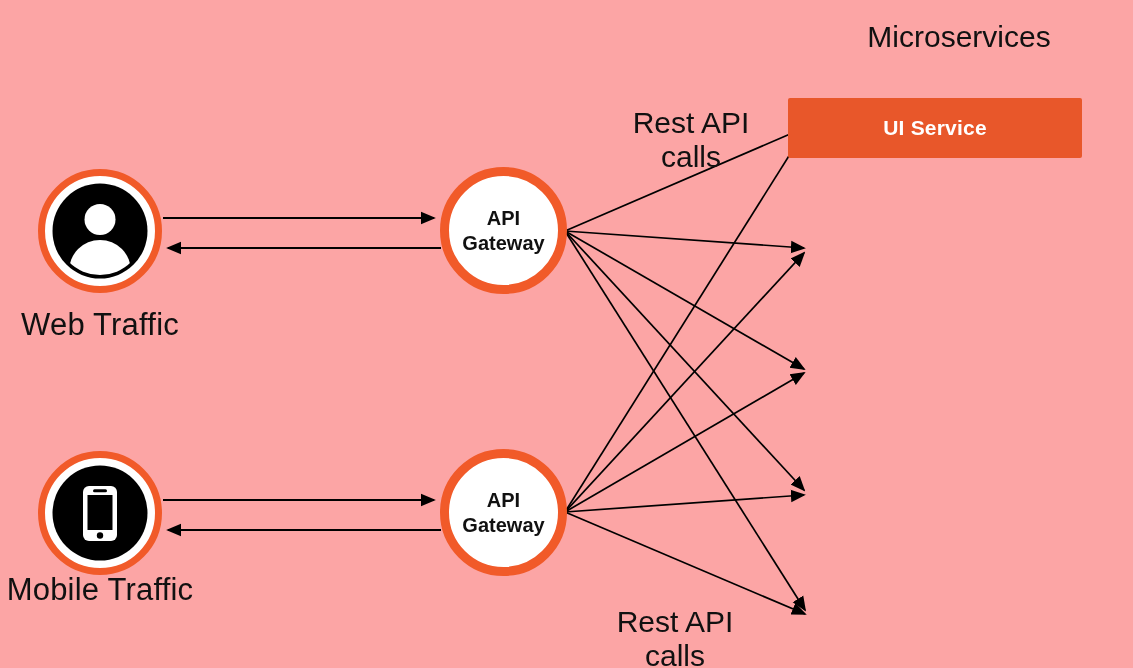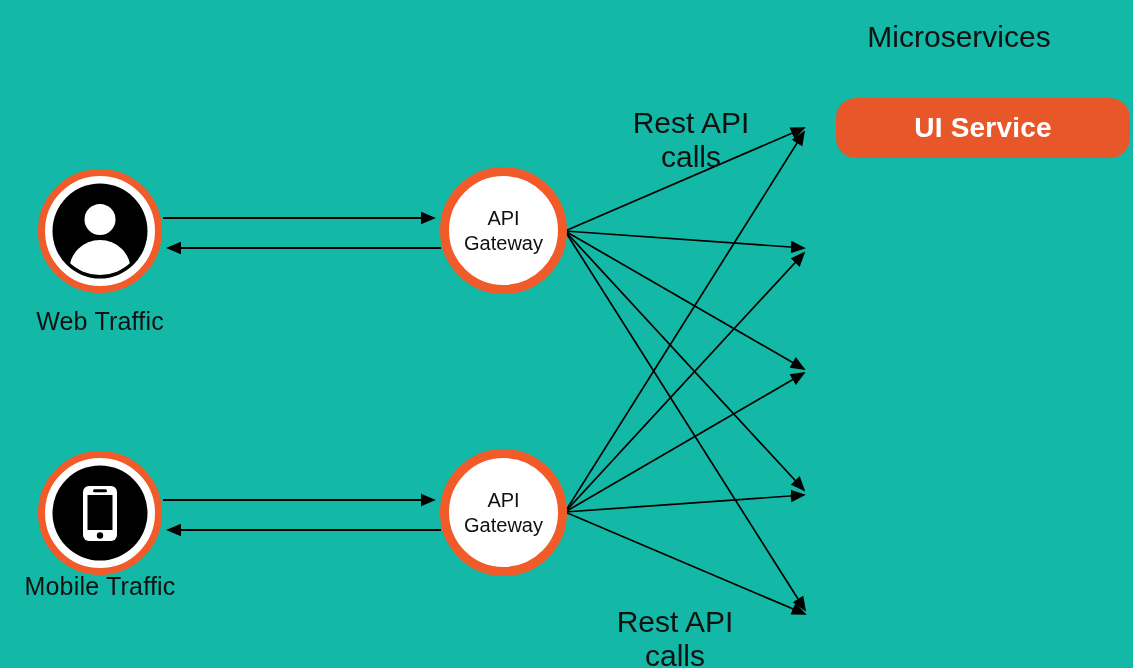--- a/index.html
+++ b/index.html
@@ -5,21 +5,21 @@
   :root{
     --accent:#F15A29;
     --box:#E8572A;
     --ink:#111111;
     --line:#000000;
   }
   html,body{margin:0;padding:0;background:#ffffff;}
   .canvas{
     position:relative;
     width:1133px;height:668px;
-    background:#14b8a6;
+    background:#fca5a5;
     font-family:"Liberation Sans",sans-serif;
     overflow:hidden;
   }
   .edge-layer{
     position:absolute;left:0;top:0;width:1133px;height:668px;
     pointer-events:none;
   }
   .edge{stroke:var(--line);fill:none;}
   .edge.thick{stroke-width:2.2;}
   .edge.thin{stroke-width:1.7;}
@@ -31,43 +31,43 @@
     border:7px solid var(--accent);
     border-radius:50%;
     background:#ffffff;
     display:flex;align-items:center;justify-content:center;
   }
   .traffic-node svg{width:96px;height:96px;display:block;}
 
   .node-label{
     position:absolute;left:0;width:200px;
     text-align:center;
-    font-size:25px;color:var(--ink);
+    font-size:31px;color:var(--ink);
     letter-spacing:0.2px;
   }
 
   .gateway-node{
     position:absolute;width:127px;height:127px;
     box-sizing:border-box;
     border:9px solid var(--accent);
     border-radius:50%;
     background:#ffffff;
     display:flex;align-items:center;justify-content:center;
     text-align:center;
-    font-size:20px;font-weight:normal;line-height:1.25;
+    font-size:20px;font-weight:bold;line-height:1.25;
     color:var(--ink);
     padding:0 12px;
   }
 
   .service-box{
-    position:absolute;left:836px;width:294px;height:60px;
+    position:absolute;left:788px;width:294px;height:60px;
     background:var(--box);
-    border-radius:20px;
+    border-radius:2px;
     display:flex;align-items:center;justify-content:center;
-    color:#ffffff;font-size:28px;font-weight:bold;
+    color:#ffffff;font-size:21px;font-weight:bold;
     letter-spacing:0.2px;
   }
 
   .diagram-title{
     position:absolute;left:812px;width:294px;top:20px;
     text-align:center;
     font-size:30px;color:var(--ink);
   }
 
   .annotation{

